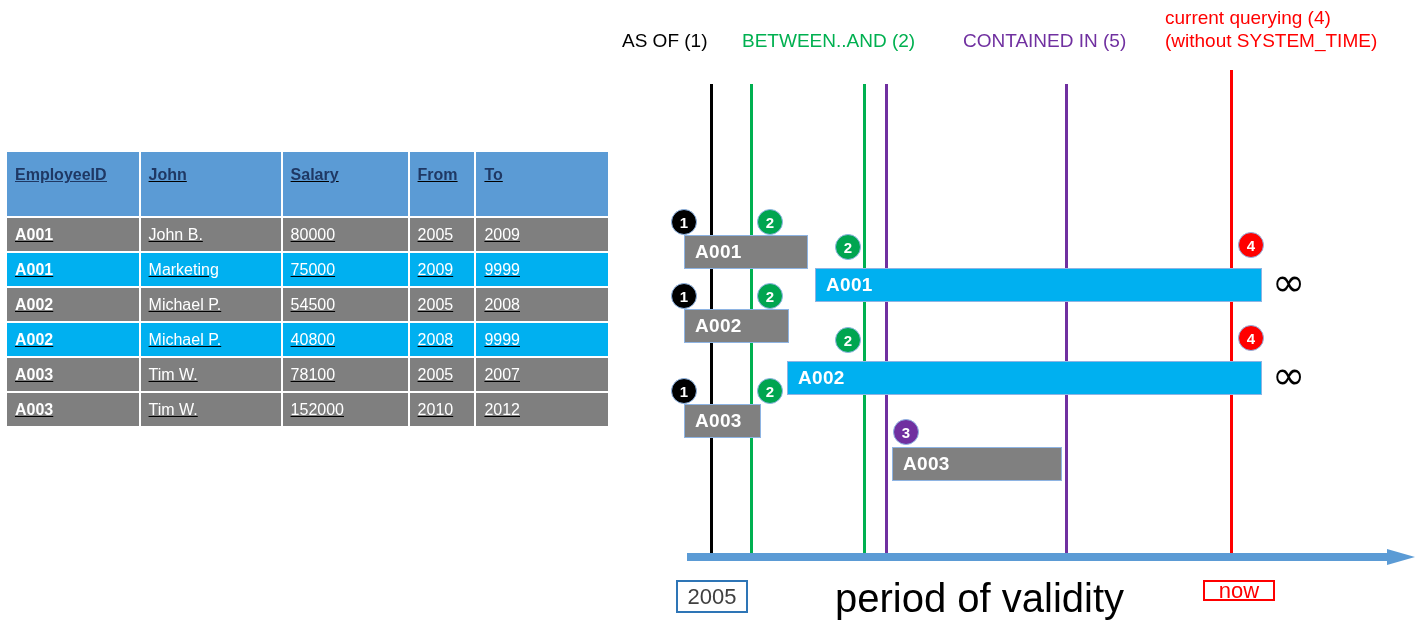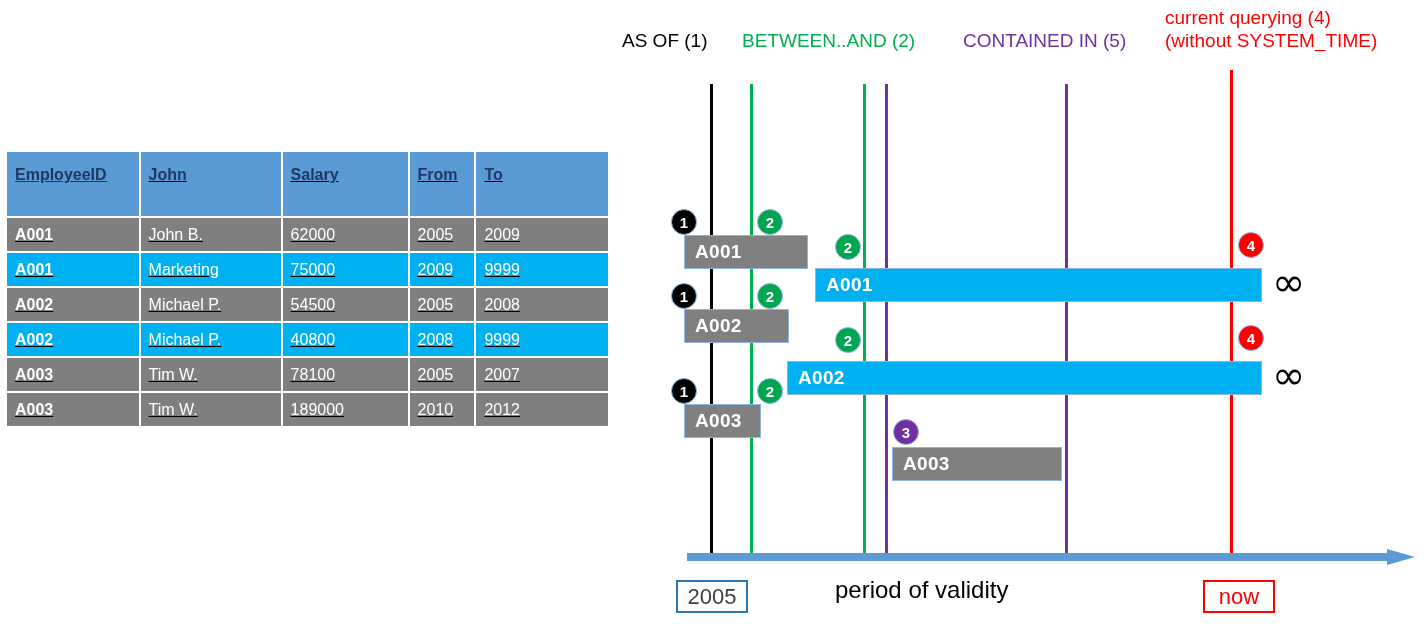--- a/index.html
+++ b/index.html
@@ -77,41 +77,41 @@
   .infinity{position:absolute;font-size:40px;line-height:1;color:#000000;
             font-family:"DejaVu Sans", sans-serif;}
   #inf-1{left:1272px;top:262px;}
   #inf-2{left:1272px;top:355px;}
 
   #axis{position:absolute;left:687px;top:549px;width:728px;height:16px;}
 
   .tagbox{position:absolute;box-sizing:border-box;font-size:22px;
           display:flex;align-items:center;justify-content:center;background:#ffffff;}
   #tag-2005{left:676px;top:580px;width:72px;height:33px;border:2px solid #2E75B6;color:#404040;}
-  #tag-now {left:1203px;top:580px;width:72px;height:33px;border:2px solid #FF0000;color:#FF0000;}
-  #axis-caption{position:absolute;left:835px;top:576px;font-size:24px;color:#000000;white-space:nowrap;}
+  #tag-now {left:1203px;top:580px;width:72px;height:21px;border:2px solid #FF0000;color:#FF0000;}
+  #axis-caption{position:absolute;left:835px;top:576px;font-size:40px;color:#000000;white-space:nowrap;}
 </style>
 </head>
 <body>
 
 <table id="emp-table">
   <thead>
     <tr>
       <th class="col-id underline"><span>EmployeeID</span></th>
       <th class="col-name"><span>John</span></th>
       <th class="col-sal"><span>Salary</span></th>
       <th class="col-from"><span>From</span></th>
       <th class="col-to"><span>To</span></th>
     </tr>
   </thead>
   <tbody>
     <tr class="gray">
       <td class="idcol">A001</td>
       <td>John  B.</td>
-      <td>62000</td>
+      <td>80000</td>
       <td>2005</td>
       <td>2009</td>
     </tr>
     <tr class="cyan">
       <td class="idcol">A001</td>
       <td>Marketing</td>
       <td>75000</td>
       <td>2009</td>
       <td>9999</td>
     </tr>
@@ -132,21 +132,21 @@
     <tr class="gray">
       <td class="idcol">A003</td>
       <td>Tim W.</td>
       <td>78100</td>
       <td>2005</td>
       <td>2007</td>
     </tr>
     <tr class="gray">
       <td class="idcol">A003</td>
       <td>Tim W.</td>
-      <td>189000</td>
+      <td>152000</td>
       <td>2010</td>
       <td>2012</td>
     </tr>
   </tbody>
 </table>
 
 <div id="diagram">
 
   <div class="legend" id="lg-asof">AS OF (1)</div>
   <div class="legend" id="lg-between">BETWEEN..AND (2)</div>

